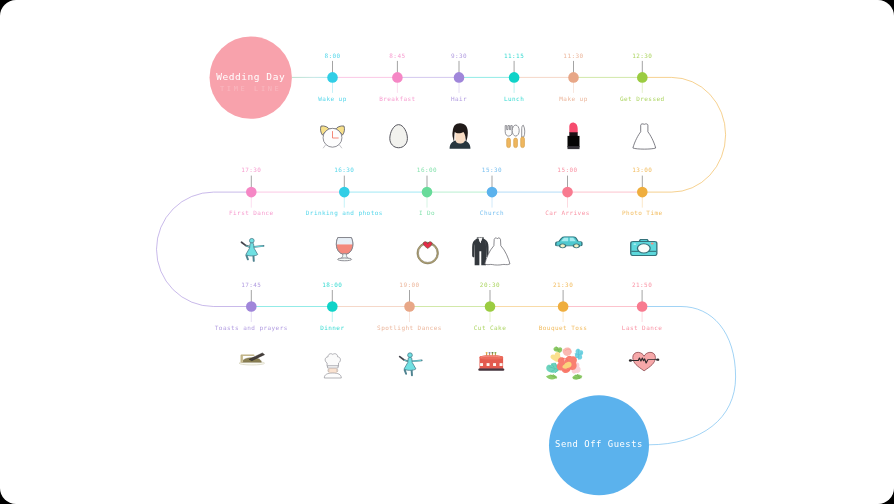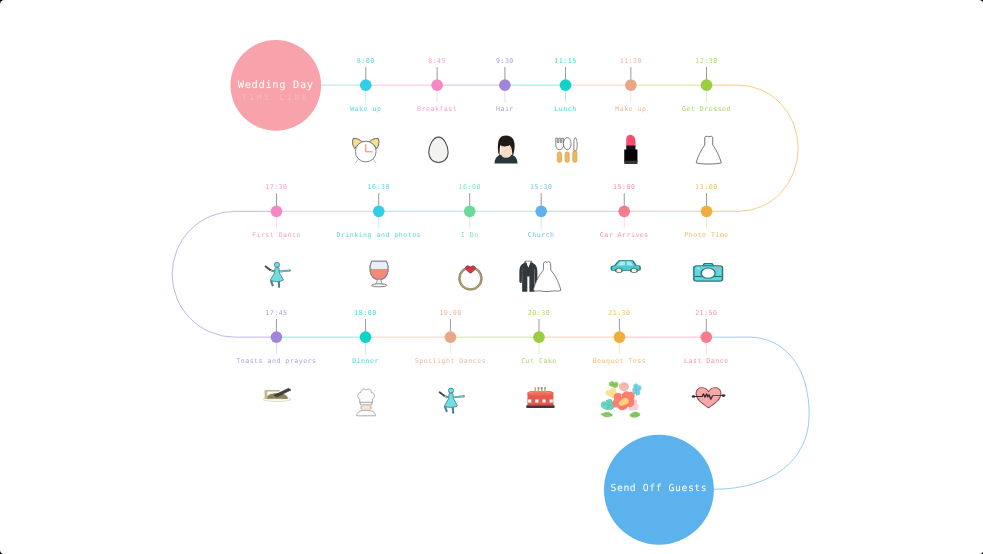--- a/index.html
+++ b/index.html
@@ -1,19 +1,19 @@
 <!DOCTYPE html>
 <html><head>
 <meta charset="utf-8">
 <style>
   html,body{margin:0;padding:0;background:#000;}
   body{width:894px;height:504px;overflow:hidden;
        font-family:"DejaVu Sans Mono","Liberation Mono",monospace;}
   #page{position:absolute;left:0;top:0;width:894px;height:504px;background:#ffffff;
-        border-radius:4px;overflow:hidden;}
+        border-radius:16px;overflow:hidden;}
   svg.layer{position:absolute;left:0;top:0;width:894px;height:504px;}
   text{font-family:"DejaVu Sans Mono","Liberation Mono",monospace;}
   .badge-text{fill:#ffffff;font-size:9.5px;letter-spacing:0.55px;}
   .badge-text.end{font-size:8.9px;letter-spacing:0.52px;}
   .badge-sub{fill:#ffffff;opacity:.22;font-size:7px;letter-spacing:2.6px;}
   .tlabel{font-size:6px;letter-spacing:0.44px;}
 </style>
 </head>
 <body>
 

